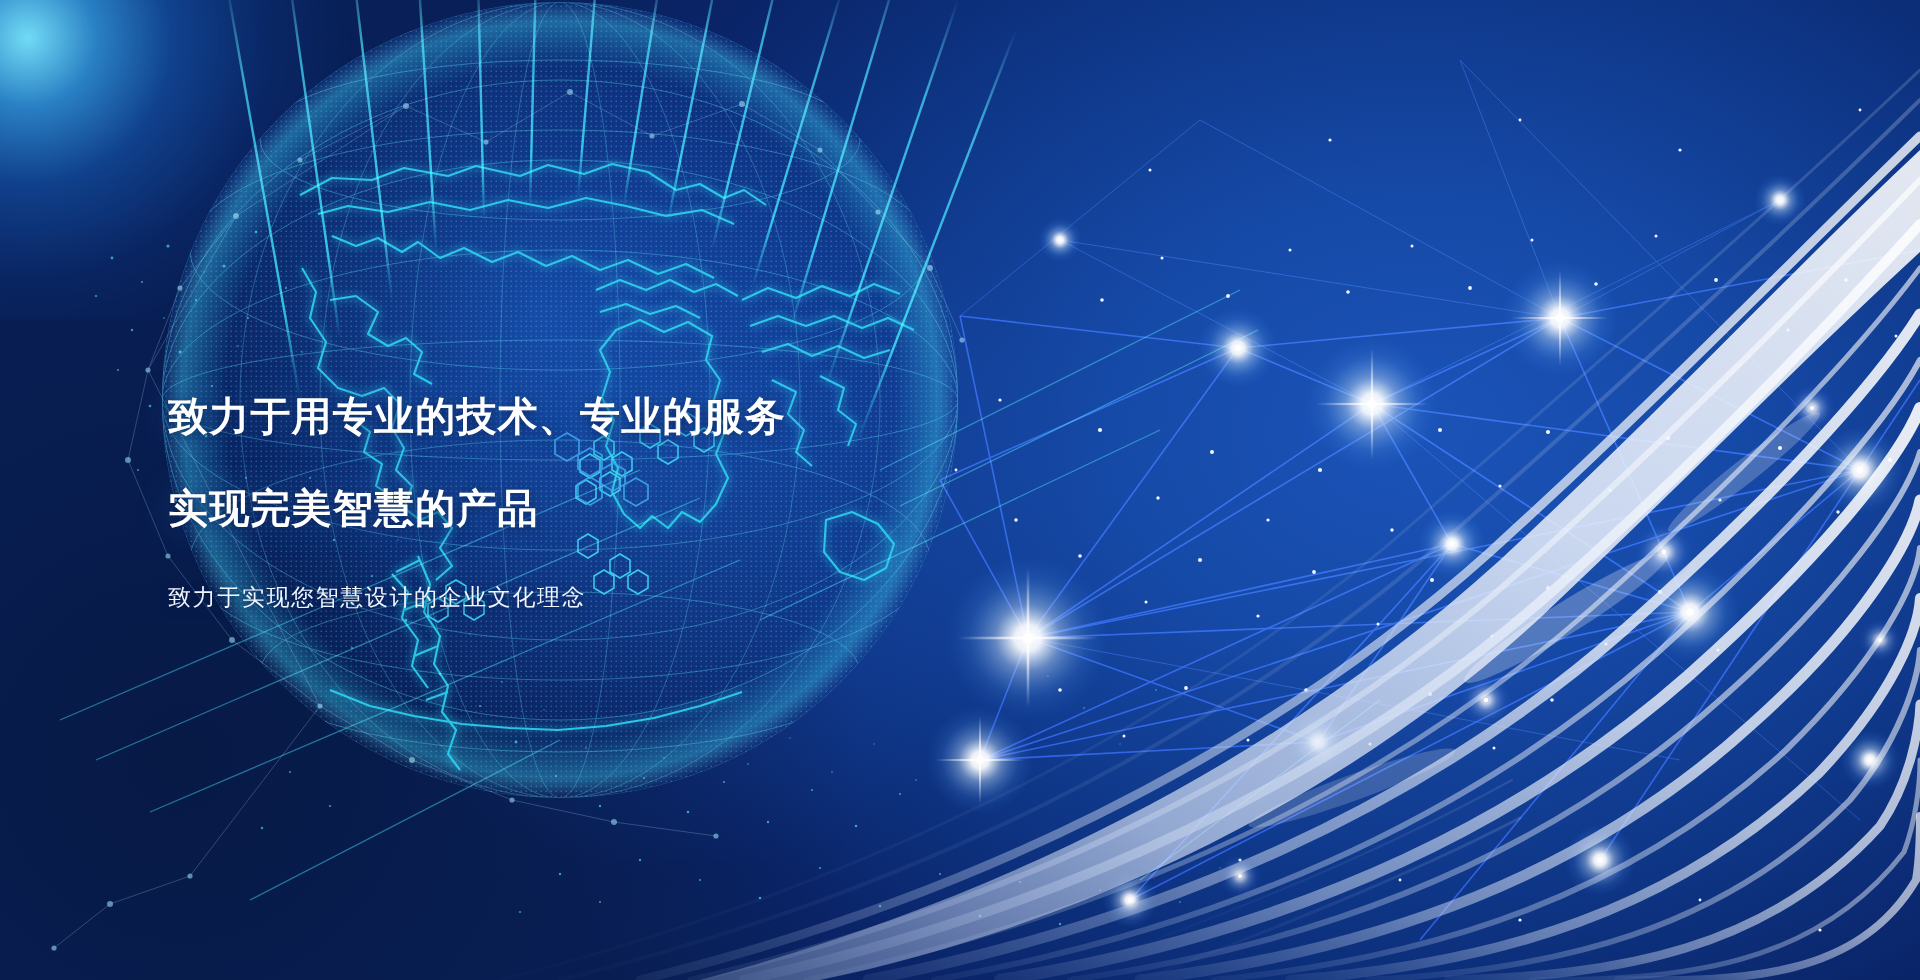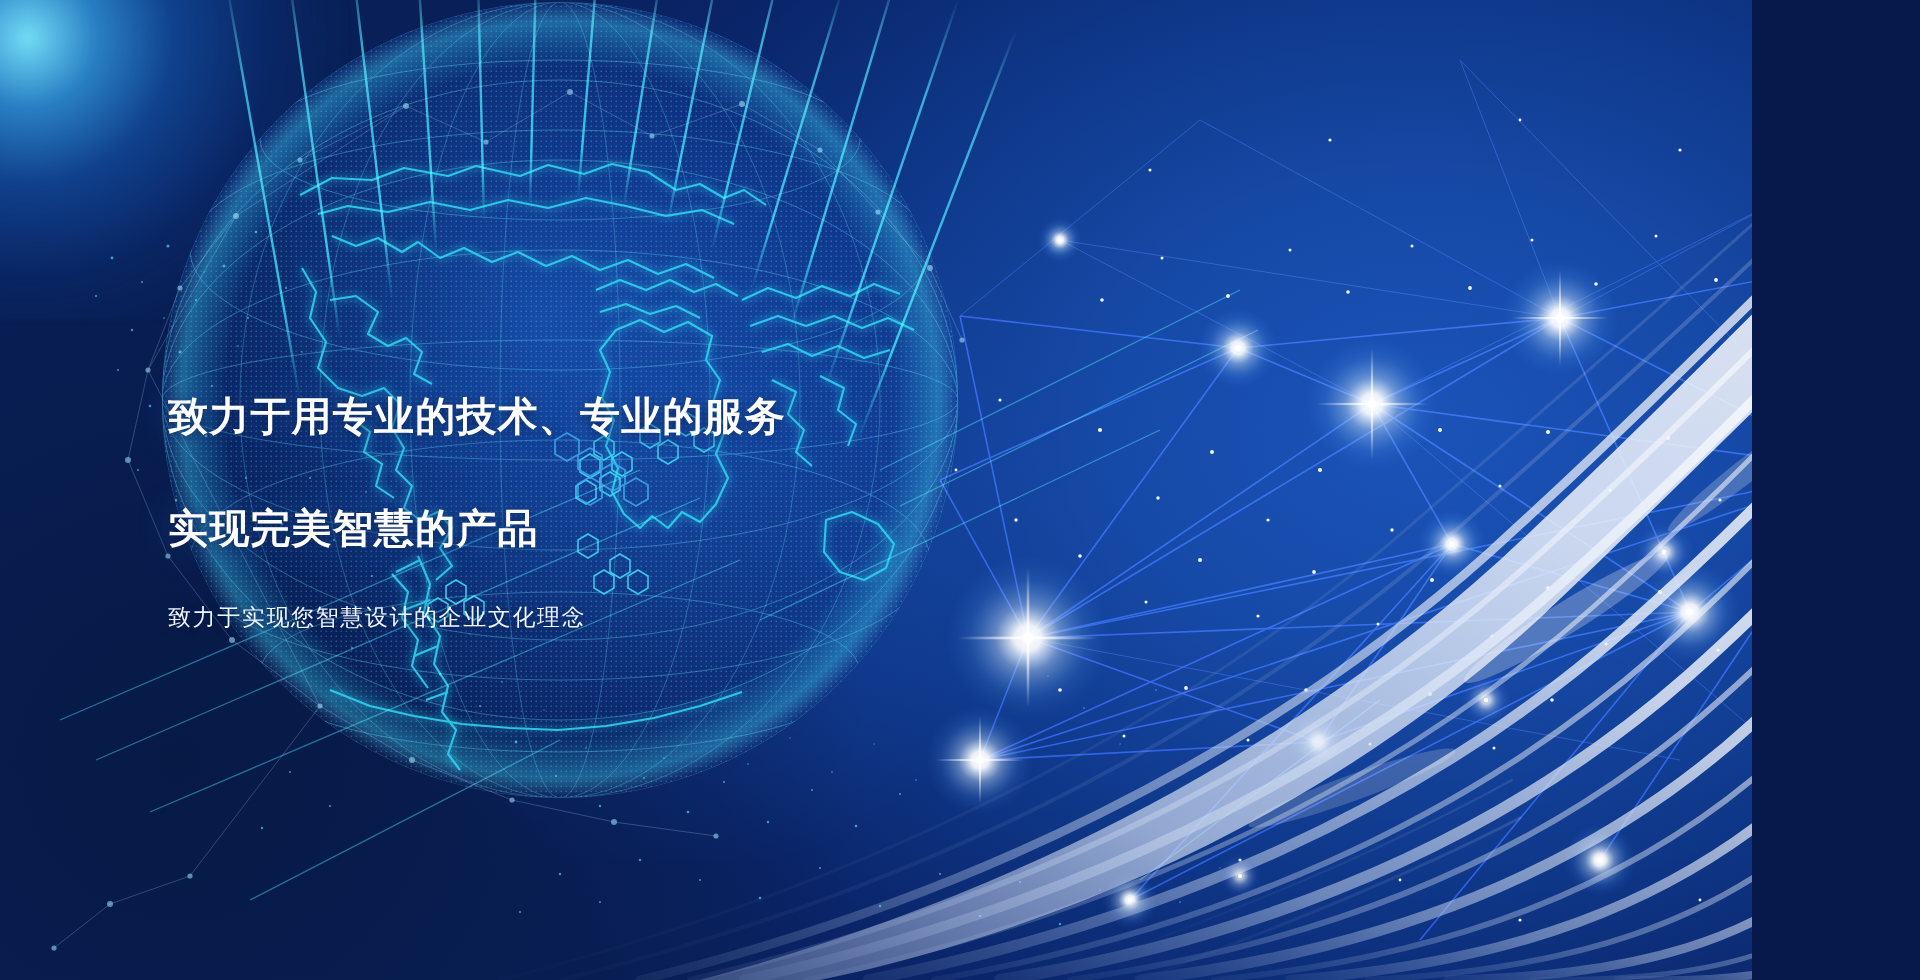--- a/index.html
+++ b/index.html
@@ -1,21 +1,21 @@
 <!DOCTYPE html>
 <html><head>
 <meta charset="utf-8">
 <title>Hero Banner</title>
 <style>
   html,body{margin:0;padding:0;background:#06194a;}
   *{box-sizing:border-box;}
 
   .stage{
     position:relative;
-    width:1752px;height:980px;
+    width:1920px;height:980px;
     overflow:hidden;
     font-family:"Liberation Sans","DejaVu Sans",sans-serif;
     background:#0a2a6d;
   }
 
   
   .bg-base{
     position:absolute;inset:0;
     background:
       radial-gradient(1100px 820px at 1420px 430px, #1b53b8 0%, #164aa8 28%, #0e3585 58%, #0a2468 80%, #082057 100%),
@@ -49,21 +49,21 @@
   .headline{
     margin:0;
     color:#ffffff;
     font-size:40px;
     font-weight:700;
     line-height:1.0;
     letter-spacing:1.2px;
     text-shadow:0 2px 14px rgba(5,25,70,.85), 0 0 34px rgba(70,150,255,.45);
     white-space:nowrap;
   }
-  .headline + .headline{margin-top:72px;}
+  .headline + .headline{margin-top:52px;}
   .subhead{
     margin:56px 0 0 0;
     color:#eef5ff;
     font-size:23px;
     font-weight:400;
     letter-spacing:1.6px;
     line-height:1.2;
     text-shadow:0 2px 10px rgba(5,25,70,.8);
     white-space:nowrap;
   }

